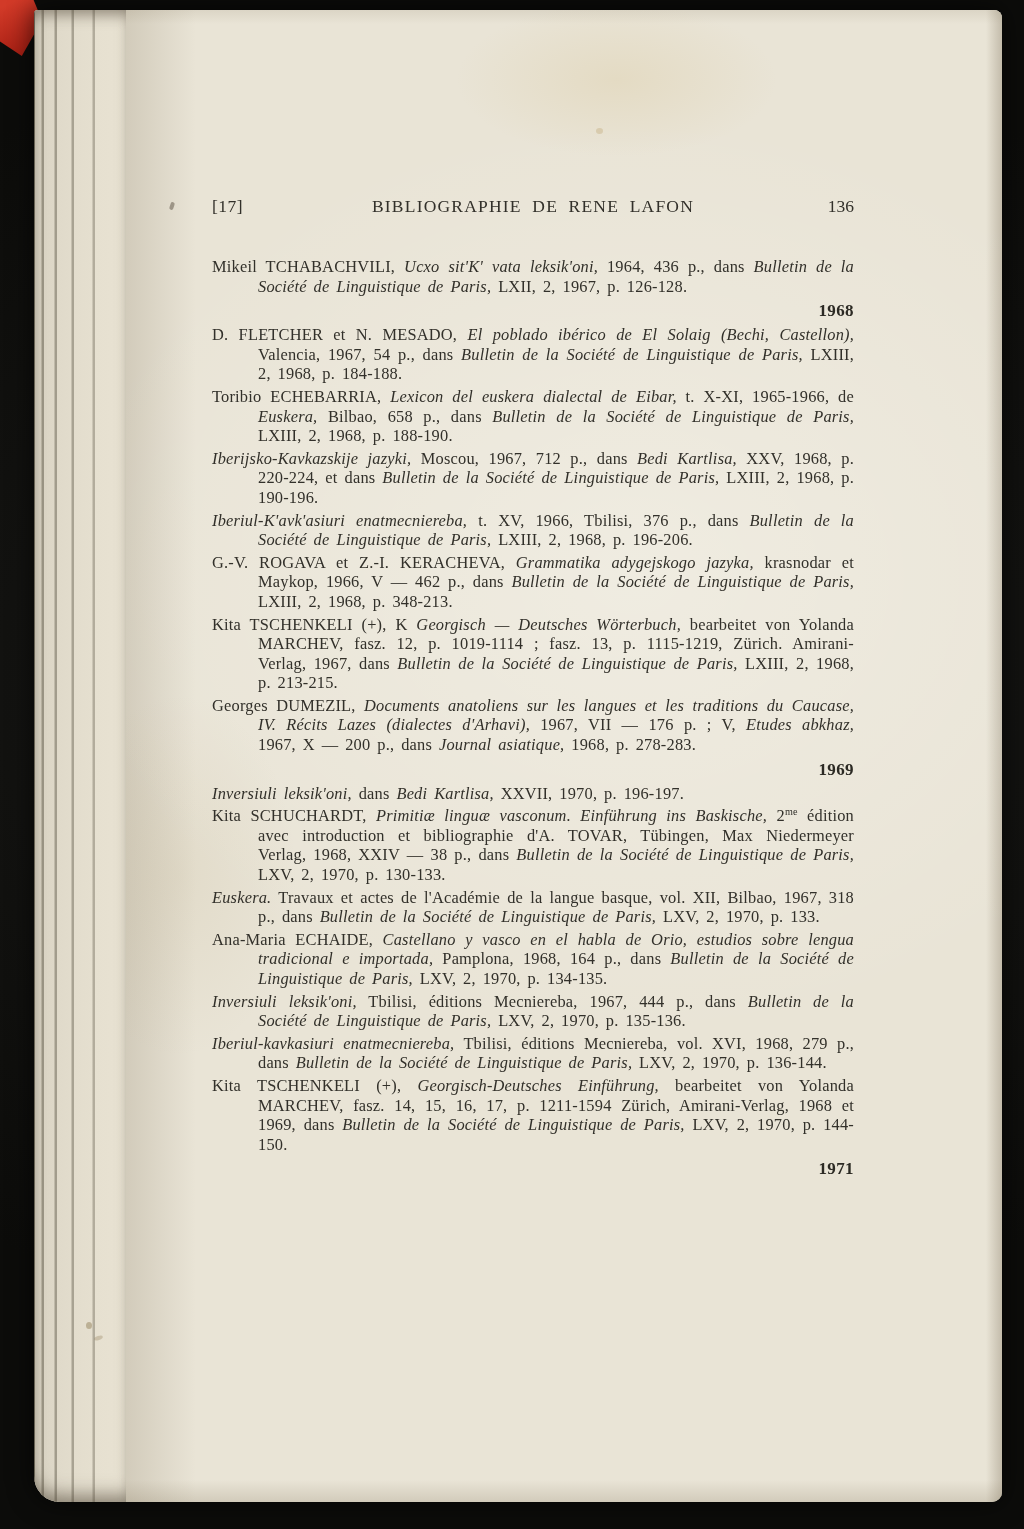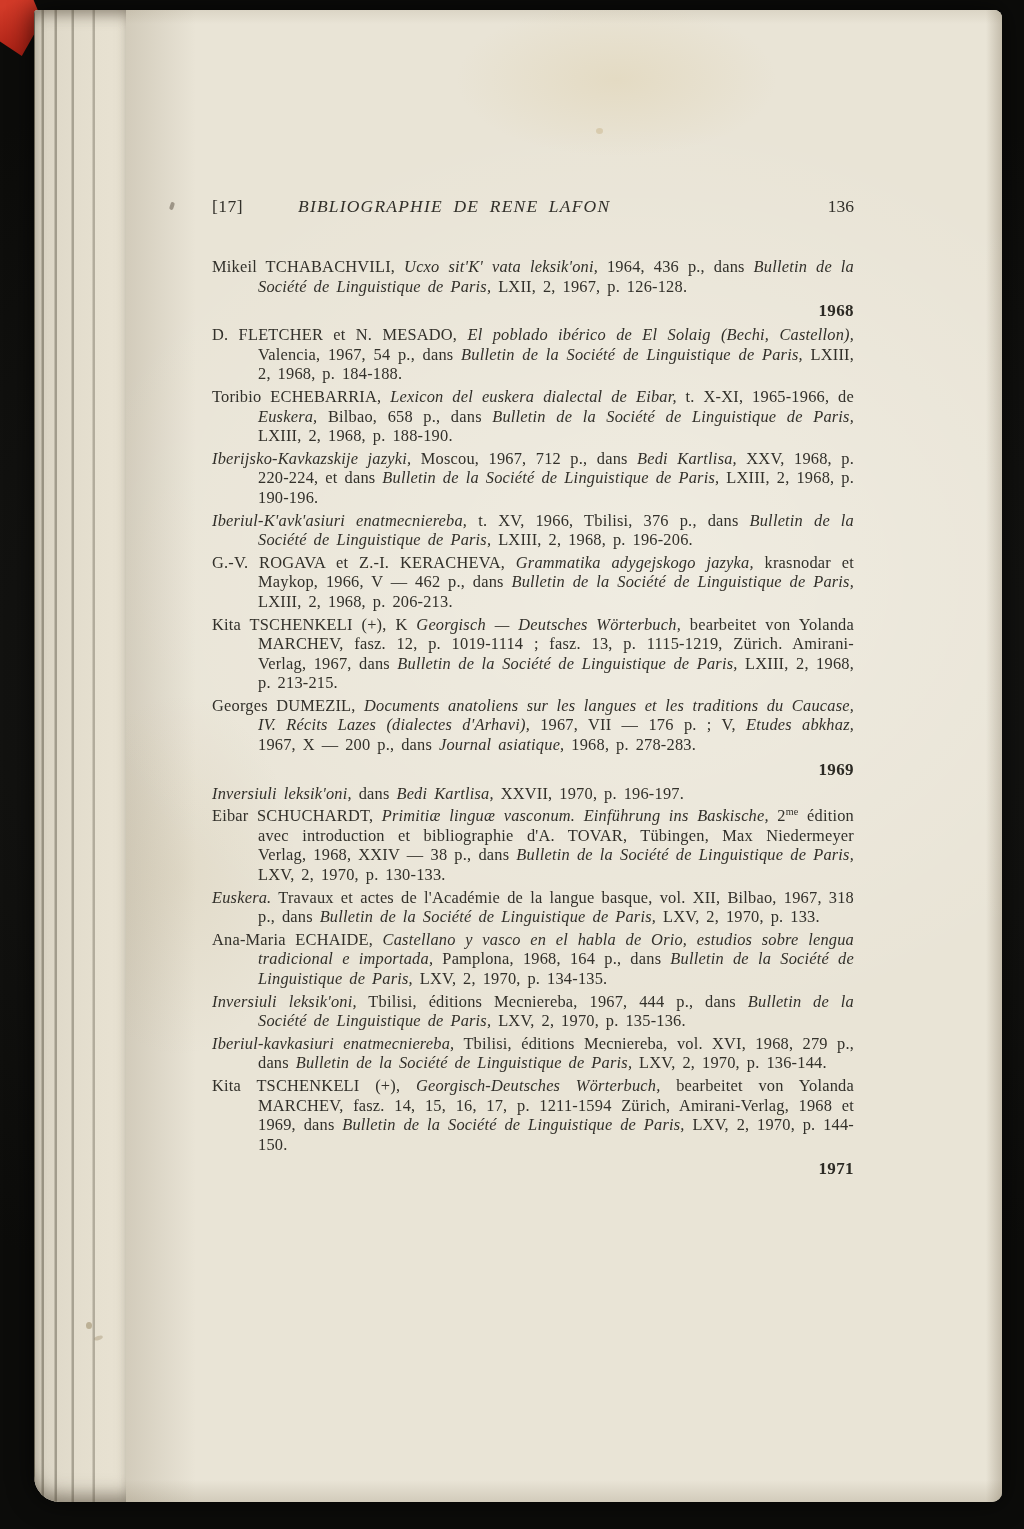--- a/index.html
+++ b/index.html
@@ -75,21 +75,21 @@
     position: absolute; left: 52px; top: 186px; width: 642px;
     color: #32302a;
     margin-left: 34px;
   }
 
   .page-header {
     display: flex; align-items: baseline;
     font-size: 17.5px;
   }
   .page-header .bracket { width: 86px; letter-spacing: 0.5px; }
-  .page-header .title   { flex: 1; letter-spacing: 1.2px; word-spacing: 5px; font-style: italic; }
+  .page-header .title   { flex: 1; text-align: center; letter-spacing: 1.2px; word-spacing: 5px; }
   .page-header .pagenum { width: 86px; text-align: right; }
 
   .bib { margin-top: 40px; }
 
   .entry {
     margin: 0 0 3px 0;
     padding-left: 46px;
     text-indent: -46px;
     text-align: justify;
     font-size: 16.4px;
@@ -125,30 +125,30 @@
         <span class="title">BIBLIOGRAPHIE DE RENE LAFON</span>
         <span class="pagenum">136</span>
       </header>
       <main class="bib">
           <p class="entry"><span>Mikeil TCHABACHVILI, </span><em>Ucxo sit'K' vata leksik'oni,</em><span> 1964, 436 p., dans </span><em>Bulletin de la Société de Linguistique de Paris,</em><span> LXII, 2, 1967, p. 126-128.</span></p>
           <div class="year-heading">1968</div>
           <p class="entry"><span>D. FLETCHER et N. MESADO, </span><em>El poblado ibérico de El Solaig (Bechi, Castellon),</em><span> Valencia, 1967, 54 p., dans </span><em>Bulletin de la Société de Linguistique de Paris,</em><span> LXIII, 2, 1968, p. 184-188.</span></p>
           <p class="entry"><span>Toribio ECHEBARRIA, </span><em>Lexicon del euskera dialectal de Eibar,</em><span> t. X-XI, 1965-1966, de </span><em>Euskera,</em><span> Bilbao, 658 p., dans </span><em>Bulletin de la Société de Linguistique de Paris,</em><span> LXIII, 2, 1968, p. 188-190.</span></p>
           <p class="entry"><em>Iberijsko-Kavkazskije jazyki,</em><span> Moscou, 1967, 712 p., dans </span><em>Bedi Kartlisa,</em><span> XXV, 1968, p. 220-224, et dans </span><em>Bulletin de la Société de Linguistique de Paris,</em><span> LXIII, 2, 1968, p. 190-196.</span></p>
           <p class="entry"><em>Iberiul-K'avk'asiuri enatmecniereba,</em><span> t. XV, 1966, Tbilisi, 376 p., dans </span><em>Bulletin de la Société de Linguistique de Paris,</em><span> LXIII, 2, 1968, p. 196-206.</span></p>
-          <p class="entry"><span>G.-V. ROGAVA et Z.-I. KERACHEVA, </span><em>Grammatika adygejskogo jazyka,</em><span> krasnodar et Maykop, 1966, V — 462 p., dans </span><em>Bulletin de la Société de Linguistique de Paris,</em><span> LXIII, 2, 1968, p. 206-213.</span></p>
+          <p class="entry"><span>G.-V. ROGAVA et Z.-I. KERACHEVA, </span><em>Grammatika adygejskogo jazyka,</em><span> krasnodar et Maykop, 1966, V — 462 p., dans </span><em>Bulletin de la Société de Linguistique de Paris,</em><span> LXIII, 2, 1968, p. 348-213.</span></p>
           <p class="entry"><span>Kita TSCHENKELI (+), K </span><em>Georgisch — Deutsches Wörterbuch,</em><span> bearbeitet von Yolanda MARCHEV, fasz. 12, p. 1019-1114 ; fasz. 13, p. 1115-1219, Zürich. Amirani-Verlag, 1967, dans </span><em>Bulletin de la Société de Linguistique de Paris,</em><span> LXIII, 2, 1968, p. 213-215.</span></p>
           <p class="entry"><span>Georges DUMEZIL, </span><em>Documents anatoliens sur les langues et les traditions du Caucase, IV. Récits Lazes (dialectes d'Arhavi),</em><span> 1967, VII — 176 p. ; V, </span><em>Etudes abkhaz,</em><span> 1967, X — 200 p., dans </span><em>Journal asiatique,</em><span> 1968, p. 278-283.</span></p>
           <div class="year-heading">1969</div>
           <p class="entry"><em>Inversiuli leksik'oni,</em><span> dans </span><em>Bedi Kartlisa,</em><span> XXVII, 1970, p. 196-197.</span></p>
-          <p class="entry"><span>Eibar SCHUCHARDT, </span><em>Primitiæ linguæ vasconum. Einführung ins Baskische,</em><span> 2</span><sup>me</sup><span> édition avec introduction et bibliographie d'A. TOVAR, Tübingen, Max Niedermeyer Verlag, 1968, XXIV — 38 p., dans </span><em>Bulletin de la Société de Linguistique de Paris,</em><span> LXV, 2, 1970, p. 130-133.</span></p>
+          <p class="entry"><span>Kita SCHUCHARDT, </span><em>Primitiæ linguæ vasconum. Einführung ins Baskische,</em><span> 2</span><sup>me</sup><span> édition avec introduction et bibliographie d'A. TOVAR, Tübingen, Max Niedermeyer Verlag, 1968, XXIV — 38 p., dans </span><em>Bulletin de la Société de Linguistique de Paris,</em><span> LXV, 2, 1970, p. 130-133.</span></p>
           <p class="entry"><em>Euskera.</em><span> Travaux et actes de l'Académie de la langue basque, vol. XII, Bilbao, 1967, 318 p., dans </span><em>Bulletin de la Société de Linguistique de Paris,</em><span> LXV, 2, 1970, p. 133.</span></p>
           <p class="entry"><span>Ana-Maria ECHAIDE, </span><em>Castellano y vasco en el habla de Orio, estudios sobre lengua tradicional e importada,</em><span> Pamplona, 1968, 164 p., dans </span><em>Bulletin de la Société de Linguistique de Paris,</em><span> LXV, 2, 1970, p. 134-135.</span></p>
           <p class="entry"><em>Inversiuli leksik'oni,</em><span> Tbilisi, éditions Mecniereba, 1967, 444 p., dans </span><em>Bulletin de la Société de Linguistique de Paris,</em><span> LXV, 2, 1970, p. 135-136.</span></p>
           <p class="entry"><em>Iberiul-kavkasiuri enatmecniereba,</em><span> Tbilisi, éditions Mecniereba, vol. XVI, 1968, 279 p., dans </span><em>Bulletin de la Société de Linguistique de Paris,</em><span> LXV, 2, 1970, p. 136-144.</span></p>
-          <p class="entry"><span>Kita TSCHENKELI (+), </span><em>Georgisch-Deutsches Wörterbuch,</em><span> bearbeitet von Yolanda MARCHEV, fasz. 14, 15, 16, 17, p. 1211-1594 Zürich, Amirani-Verlag, 1968 et 1969, dans </span><em>Bulletin de la Société de Linguistique de Paris,</em><span> LXV, 2, 1970, p. 144-150.</span></p>
+          <p class="entry"><span>Kita TSCHENKELI (+), </span><em>Georgisch-Deutsches Einführung,</em><span> bearbeitet von Yolanda MARCHEV, fasz. 14, 15, 16, 17, p. 1211-1594 Zürich, Amirani-Verlag, 1968 et 1969, dans </span><em>Bulletin de la Société de Linguistique de Paris,</em><span> LXV, 2, 1970, p. 144-150.</span></p>
           <div class="year-heading">1971</div>
         </main>
     </div>
   </div>
   <div class="speck speck-b"></div>
   <div class="speck speck-c"></div>
 </div>
 
 </body></html>

